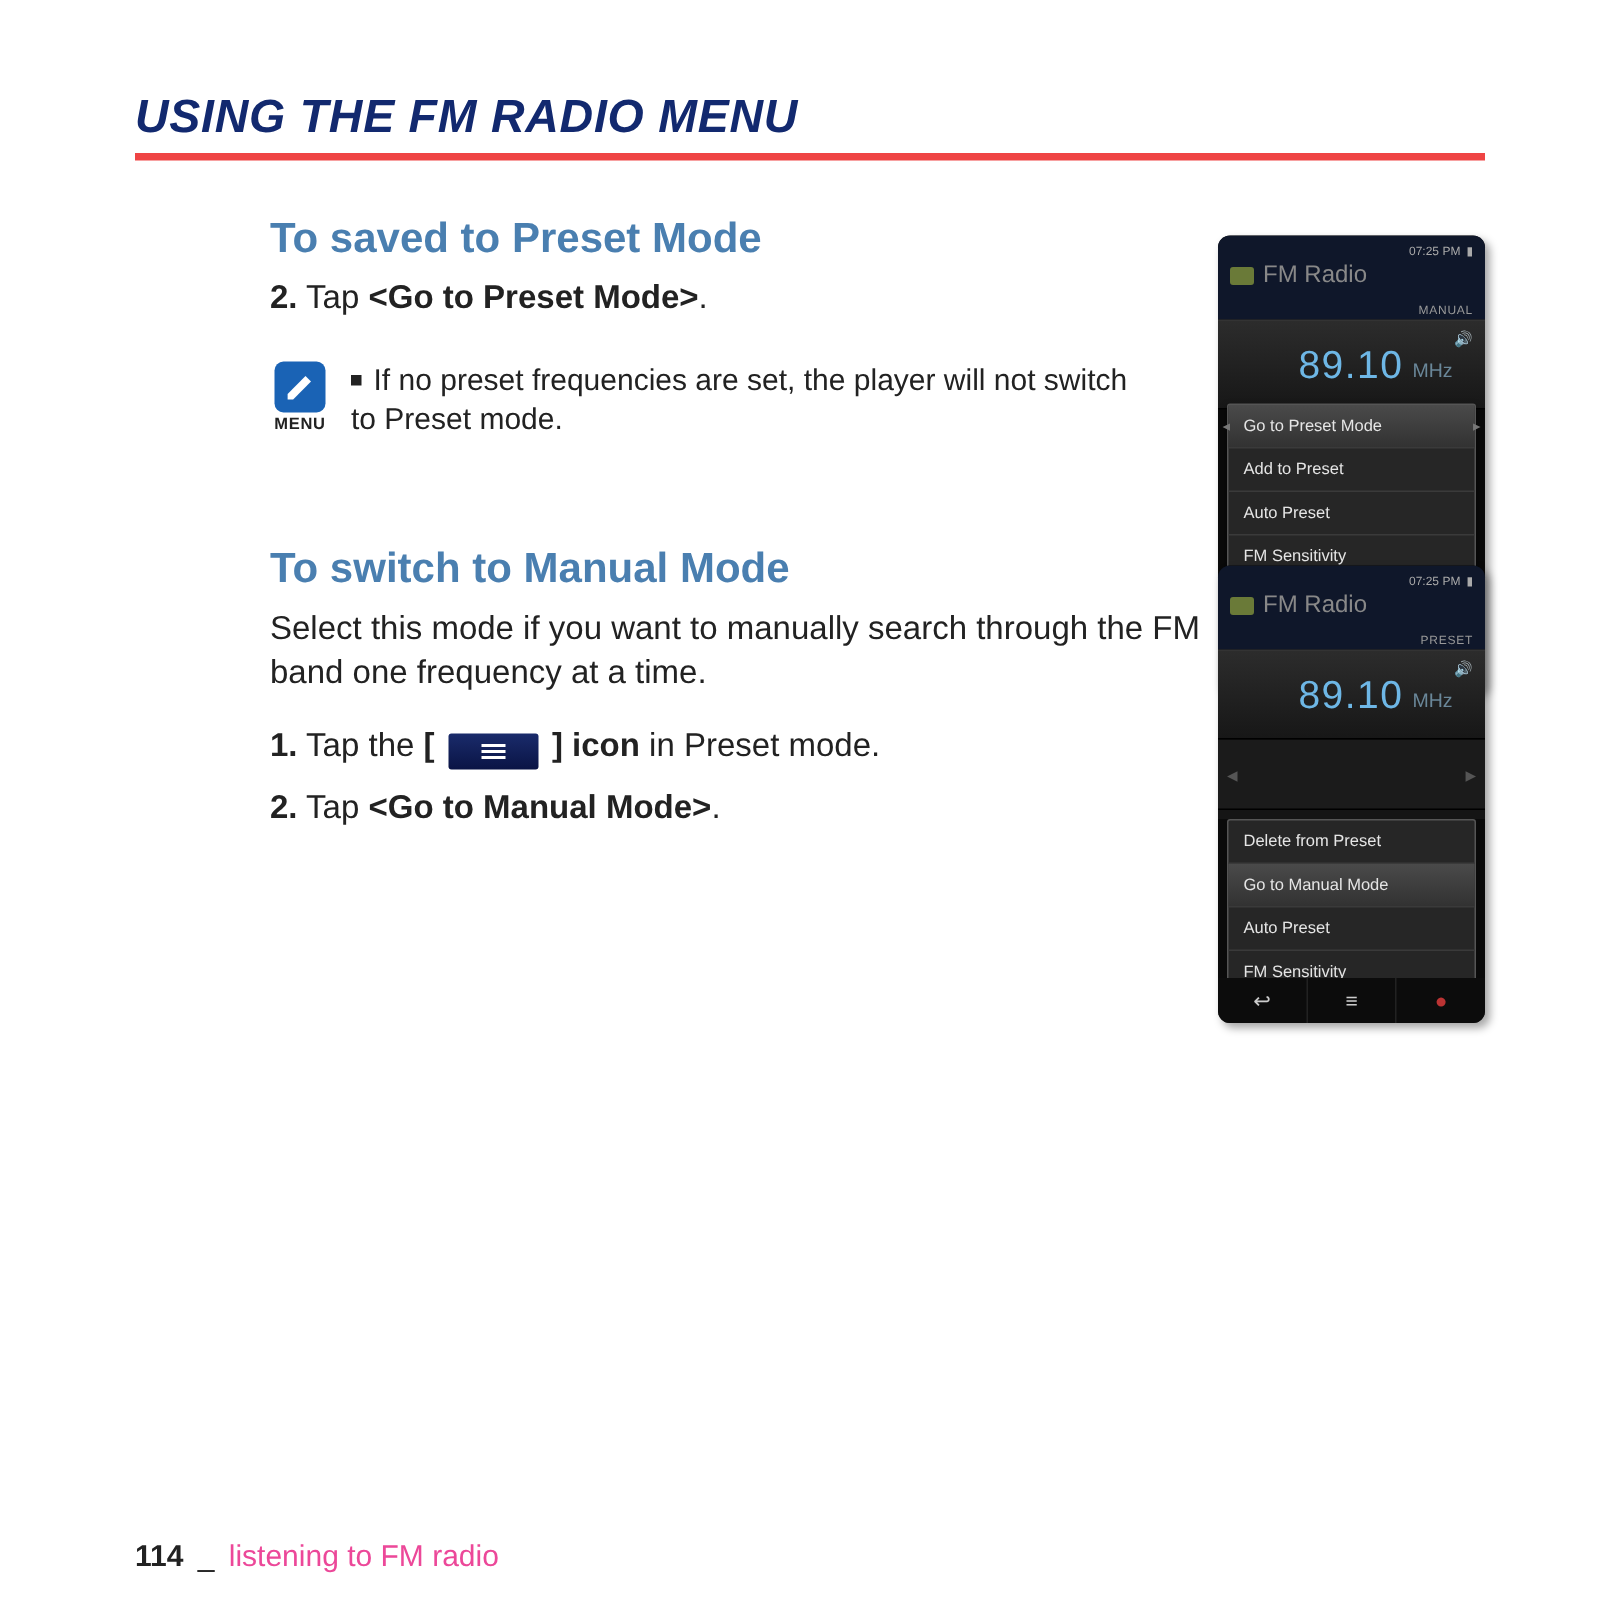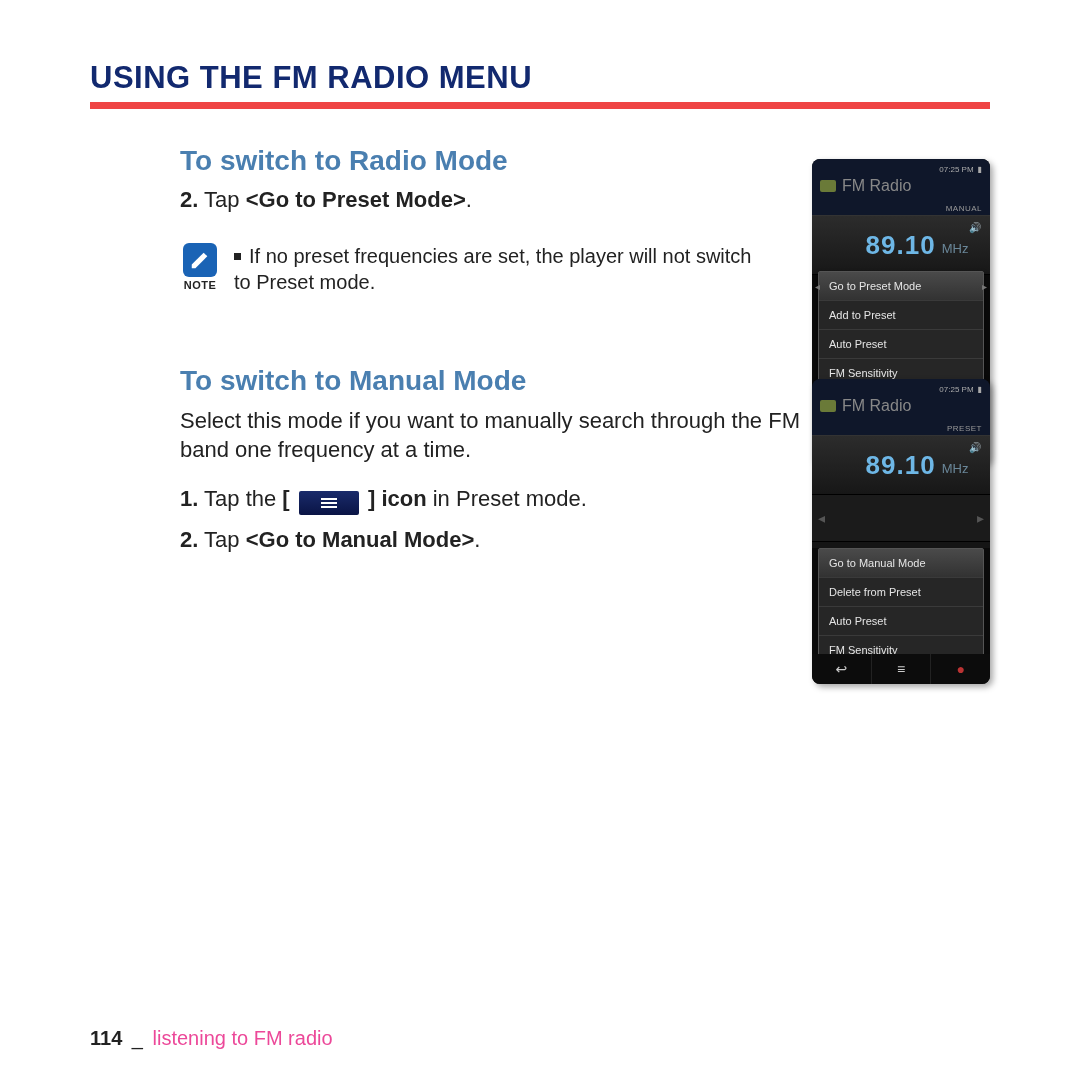--- a/index.html
+++ b/index.html
@@ -14,23 +14,24 @@
     box-sizing: border-box;
   }
   .page {
     padding: 60px 90px 0 90px;
   }
   .page-title {
     color: #12296f;
     font-size: 31px;
     font-weight: bold;
     letter-spacing: 0.5px;
-    border-bottom: 7px solid #ef4444;
+    border-bottom: 5px solid #ef4444;
     padding-bottom: 6px;
     margin-bottom: 36px;
+    font-style: italic;
   }
   .section {
     margin-left: 90px;
     margin-bottom: 70px;
     position: relative;
   }
   .section-title {
     color: #4a7fb0;
     font-size: 28px;
     font-weight: bold;
@@ -133,21 +134,21 @@
     position:absolute;right:8px;bottom:2px;font-size:8px;color:#999;letter-spacing:0.5px;text-align:right;
   }
   .device .freq-panel {
     height: 58px;
     background: linear-gradient(#2c2c2c,#171717);
     display:flex;align-items:center;justify-content:center;gap:6px;
     position:relative;
     border-top:1px solid #333;border-bottom:1px solid #000;
   }
   .device .freq {
-    color:#6eb7e6;font-size:26px;font-weight:700;letter-spacing:1px;margin-left:32px;
+    color:#6eb7e6;font-size:26px;font-weight:400;letter-spacing:1px;margin-left:32px;
   }
   .device .unit { color:#6a8799;font-size:13px;align-self:center;margin-top:6px;}
   .device .spk {
     position:absolute;right:8px;top:6px;color:#888;font-size:10px;
   }
   .device .tune-bar {
     height: 46px;
     background:#1b1b1b;
     border-bottom:1px solid #000;
     display:flex;align-items:center;justify-content:space-between;
@@ -198,37 +199,37 @@
   .footer .sep { margin: 0 4px; }
   .footer .chap { color:#ec4899; }
 </style>
 </head>
 <body>
 
 <div class="page">
   <div class="page-title">USING THE FM RADIO MENU</div>
 
   <div class="section">
-    <h2 class="section-title">To switch to Radio Mode</h2>
+    <h2 class="section-title">To saved to Preset Mode</h2>
 
     <ol class="steps">
       <li>
         <span class="num">2.</span>
         <span>Tap </span><span class="bold">&lt;Go to Preset Mode&gt;</span><span>.</span>
       </li>
     </ol>
 
     <div class="note-row">
       <div class="note-badge">
         <div class="sq">
           <svg width="22" height="22" viewBox="0 0 24 24">
               <path d="M3 17l13-13 4 4L7 21H3v-4z" fill="#fff"></path>
             </svg>
         </div>
-        <div class="lbl">NOTE</div>
+        <div class="lbl">MENU</div>
       </div>
       <div class="note-text">
         <span class="bullet"></span><span>If no preset frequencies are set, the player will not switch to Preset mode.</span>
       </div>
     </div>
 
     <div class="device" style="top:14px;">
       <div class="top">
         <div class="status">
             <span>07:25 PM</span>
@@ -299,22 +300,22 @@
         <span class="spk">🔊</span>
         <span class="freq">89.10</span>
         <span class="unit">MHz</span>
       </div>
       <div class="tune-bar">
           <span>◂</span>
           <span>▸</span>
         </div>
       <div class="spacer"></div>
       <div class="menu-list" style="margin:0 6px;border:1px solid #555;border-radius:2px;">
+        <div class="menu-item">Delete from Preset</div>
         <div class="menu-item hl">Go to Manual Mode</div>
-        <div class="menu-item">Delete from Preset</div>
         <div class="menu-item">Auto Preset</div>
         <div class="menu-item">FM Sensitivity</div>
         <div class="menu-item">FM Region</div>
       </div>
       <div class="navbar">
         <div>↩</div>
         <div>≡</div>
         <div>●</div>
       </div>
     </div>

